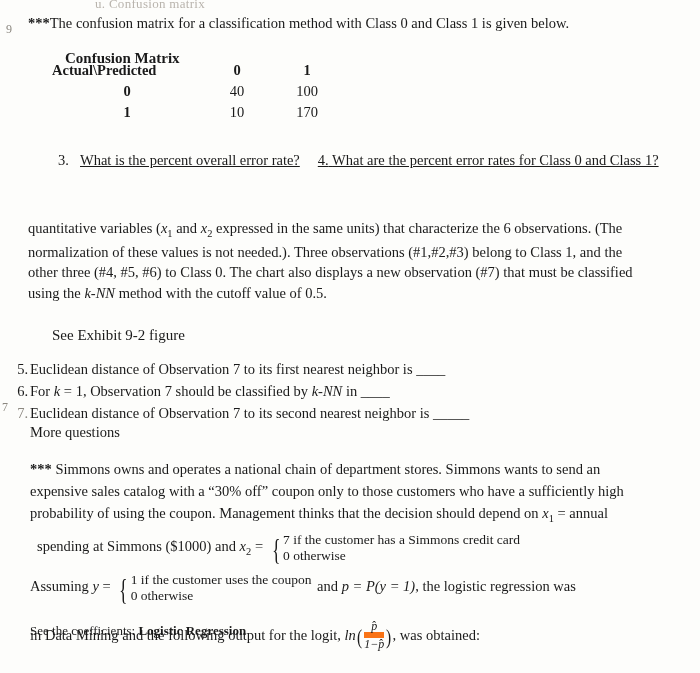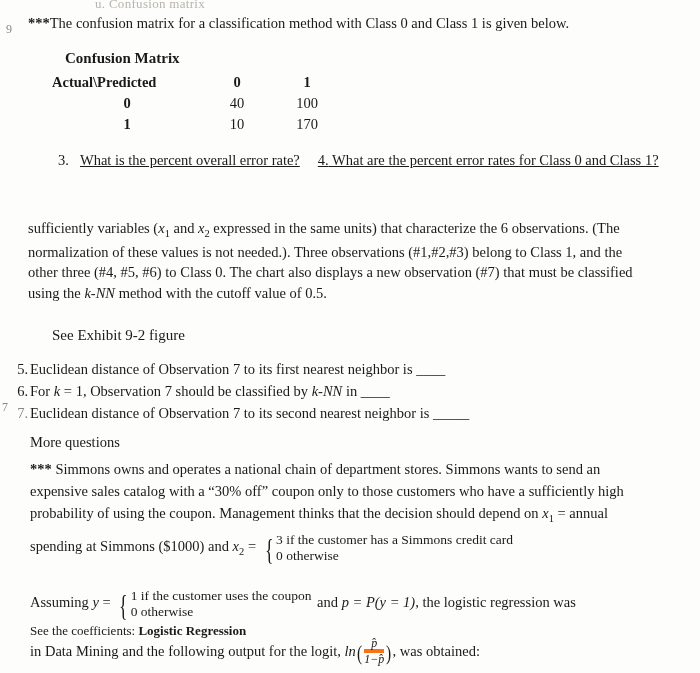--- a/index.html
+++ b/index.html
@@ -51,21 +51,21 @@
     position: absolute;
     left: 52px;
     top: 50px;
     font-weight: bold;
     font-size: 15px;
     margin-left: 13px;
   }
   .cm-table {
     position: absolute;
     left: 52px;
-    top: 72px;
+    top: 60px;
     border-collapse: collapse;
     font-size: 14.5px;
   }
   .cm-table td {
     padding: 2px 0;
   }
   .cm-head-actual {
     font-weight: bold;
     text-align: left;
     width: 150px;
@@ -134,21 +134,21 @@
     position: absolute;
     left: 4px;
     width: 24px;
     text-align: right;
   }
   .list-item .num.faint { color: #8c8880; }
   .blank { letter-spacing: 0px; }
   .more-q {
     position: absolute;
     left: 30px;
-    top: 434px;
+    top: 424px;
     font-size: 14.5px;
   }
 
   
   .para-simmons {
     position: absolute;
     left: 30px;
     top: 459px;
     width: 670px;
     font-size: 14.5px;
@@ -179,21 +179,21 @@
     display: inline-block;
     vertical-align: middle;
     text-align: center;
     font-style: italic;
     font-size: 12px;
     line-height: 1.05;
     margin: 0 1px;
     position: relative;
     top: -1px;
   }
-  .frac .den { border-top: 4px solid #f97316; }
+  .frac .den { border-top: 6px solid #f97316; }
   .paren-big {
     font-size: 22px;
     vertical-align: middle;
     display: inline-block;
     transform: scaleX(0.7);
   }
   .see-coeff {
     position: absolute;
     left: 30px;
     top: 623px;
@@ -236,21 +236,21 @@
   </tbody>
     </table>
 
   <div class="q-row">
     <span class="q-num">3.</span><span>What is the percent overall error rate?</span><span class="q-gap"></span><span>4.</span>
     <span>What are the percent error rates for Class 0 and Class 1?</span>
   </div>
 
   <div class="para-scatter">
     <span class="line">
-      <span>sufficiently variables (</span><span class="italic">x</span><sub>1</sub><span> and </span><span class="italic">x</span><sub>2</sub><span> expressed in the same units)  that characterize the 6 observations. (The</span>
+      <span>quantitative variables (</span><span class="italic">x</span><sub>1</sub><span> and </span><span class="italic">x</span><sub>2</sub><span> expressed in the same units)  that characterize the 6 observations. (The</span>
     </span>
     <span class="line">normalization of these values is not needed.). Three observations (#1,#2,#3) belong to Class 1, and the</span>
     <span class="line">other three (#4, #5, #6) to Class 0. The chart also displays a new observation (#7) that must be classified</span>
     <span class="line">
       <span>using the </span><span class="italic">k-NN</span><span> method with the cutoff value of 0.5.</span>
     </span>
   </div>
 
   <div class="see-exhibit">See Exhibit 9-2 figure</div>
 
@@ -269,24 +269,24 @@
   <div class="more-q">More questions</div>
 
   <div class="para-simmons">
     <span class="line">
       <span class="bold">***</span><span> Simmons owns and operates a national chain of department stores. Simmons wants to send an</span>
     </span>
     <span class="line">expensive sales catalog with a “30% off” coupon only to those customers who have a sufficiently high</span>
     <span class="line">
       <span>probability of using the coupon. Management thinks that the decision should depend on </span><span class="italic">x</span><sub>1</sub><span> = annual</span>
     </span>
-    <span class="line" style="margin-top:6px;">
-      <span>spending at Simmons ($1000) and </span><span class="italic">x</span><sub>2</sub><span> = </span><span class="brace-wrap"><span class="brace">{</span><span class="brace-lines"><span class="line">3 if the customer has a Simmons credit card</span><span class="line">0 otherwise</span></span></span>
-    </span>
-    <span class="line" style="margin-top:24px;">
+    <span class="line" style="margin-top:6px;margin-left:7px;">
+      <span>spending at Simmons ($1000) and </span><span class="italic">x</span><sub>2</sub><span> = </span><span class="brace-wrap"><span class="brace">{</span><span class="brace-lines"><span class="line">7 if the customer has a Simmons credit card</span><span class="line">0 otherwise</span></span></span>
+    </span>
+    <span class="line" style="margin-top:8px;">
       <span>Assuming </span><span class="italic">y</span><span> = </span><span class="brace-wrap"><span class="brace">{</span><span class="brace-lines"><span class="line">1 if the customer uses the coupon</span><span class="line">0 otherwise</span></span></span><span> and </span><span class="italic">p = P(y = 1)</span><span>, the logistic regression was</span>
     </span>
     <span class="line" style="margin-top:16px;">
       <span>in Data Mining and the following output for the logit, </span><span class="italic">ln</span><span class="paren-big">(</span><span class="frac"><span class="num">p̂</span><span class="den" style="display:block;">1−p̂</span></span><span class="paren-big">)</span><span>, was obtained:</span>
     </span>
   </div>
 
   <div class="see-coeff">
     <span>See the coefficients: </span><span class="bold">Logistic Regression</span>
   </div>

